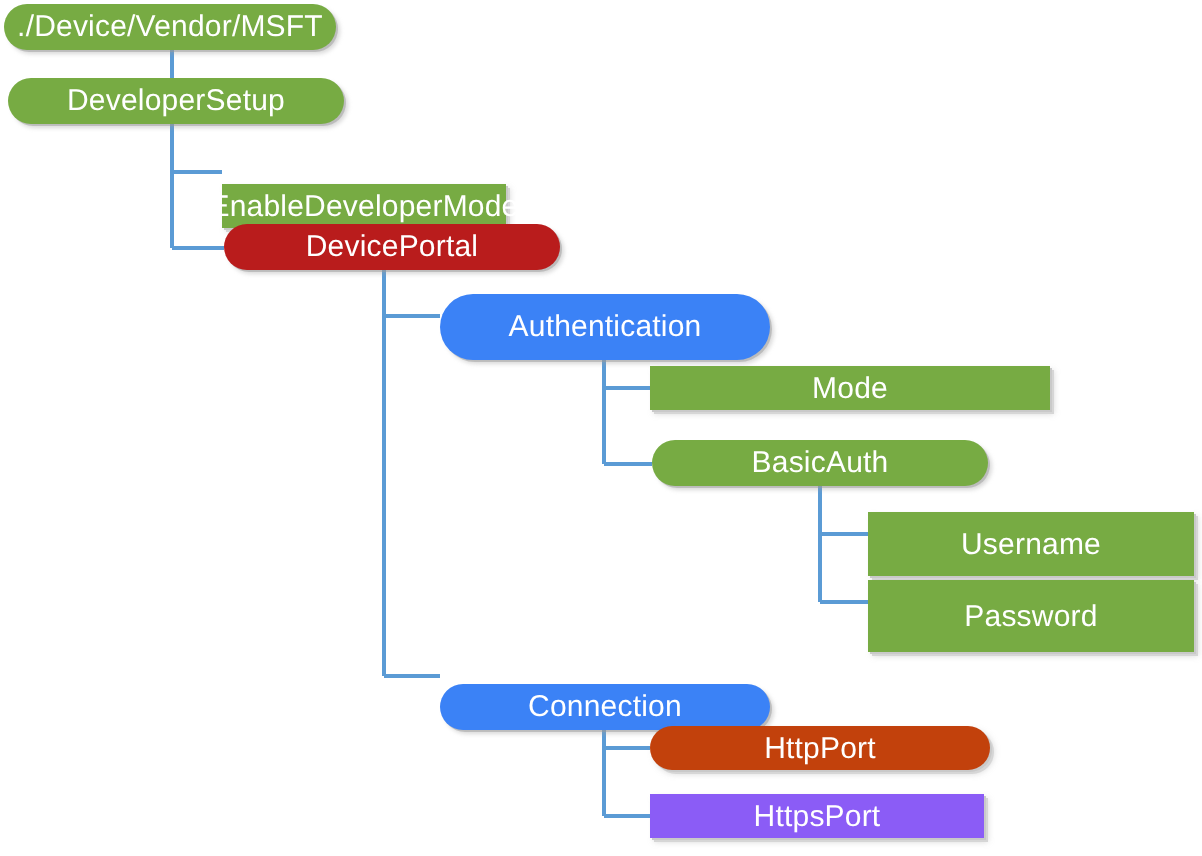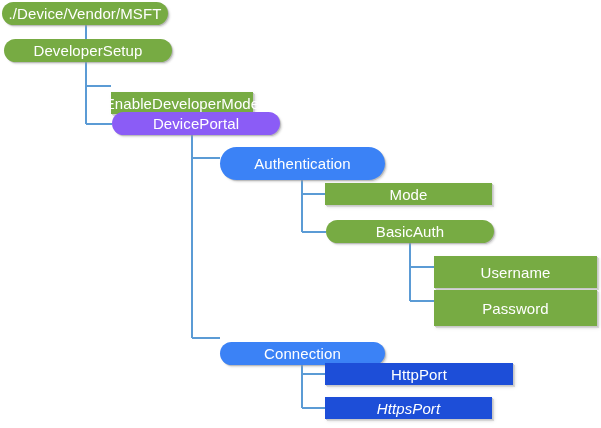--- a/index.html
+++ b/index.html
@@ -82,42 +82,42 @@
   <div id="node-layer">
       <div class="node pill" style="left: 2px; top: 2px; width: 166px; height: 23px; background: rgb(119, 171, 67);">
         <span class="node-label">./Device/Vendor/MSFT</span>
       </div>
       <div class="node pill" style="left: 4px; top: 39px; width: 168px; height: 23px; background: rgb(119, 171, 67);">
         <span class="node-label">DeveloperSetup</span>
       </div>
       <div class="node rect" style="left: 111px; top: 75px; width: 142px; height: 22px; background: rgb(119, 171, 67); margin-top: 17px;">
         <span class="node-label">EnableDeveloperMode</span>
       </div>
-      <div class="node pill" style="left: 112px; top: 112px; width: 168px; height: 23px; background: #8b5cf6;">
+      <div class="node pill" style="left: 112px; top: 112px; width: 168px; height: 23px; background: #b91c1c;">
         <span class="node-label">DevicePortal</span>
       </div>
       <div class="node pill" style="left: 220px; top: 147px; width: 165px; height: 33px; background: #3b82f6;">
         <span class="node-label">Authentication</span>
       </div>
-      <div class="node rect" style="left: 325px; top: 183px; width: 167px; height: 22px; background: rgb(119, 171, 67);">
+      <div class="node rect" style="left: 325px; top: 183px; width: 200px; height: 22px; background: rgb(119, 171, 67);">
         <span class="node-label">Mode</span>
       </div>
       <div class="node pill" style="left: 326px; top: 220px; width: 168px; height: 23px; background: rgb(119, 171, 67);">
         <span class="node-label">BasicAuth</span>
       </div>
       <div class="node rect" style="left: 434px; top: 256px; width: 163px; height: 32px; background: rgb(119, 171, 67);">
         <span class="node-label">Username</span>
       </div>
       <div class="node rect" style="left: 434px; top: 290px; width: 163px; height: 36px; background: rgb(119, 171, 67);">
         <span class="node-label">Password</span>
       </div>
       <div class="node pill" style="left: 220px; top: 342px; width: 165px; height: 23px; background: #3b82f6;">
         <span class="node-label">Connection</span>
       </div>
-      <div class="node rect" style="left: 325px; top: 363px; width: 188px; height: 22px; background: #1d4ed8;">
+      <div class="node rect" style="left: 325px; top: 363px; width: 170px; height: 22px; background: #c2410c; border-radius: 11px;">
         <span class="node-label">HttpPort</span>
       </div>
-      <div class="node rect" style="left: 325px; top: 397px; width: 167px; height: 22px; background: #1d4ed8; font-style: italic;">
+      <div class="node rect" style="left: 325px; top: 397px; width: 167px; height: 22px; background: #8b5cf6;">
         <span class="node-label">HttpsPort</span>
       </div>
     </div>
 
 </div>
 
 </body></html>

